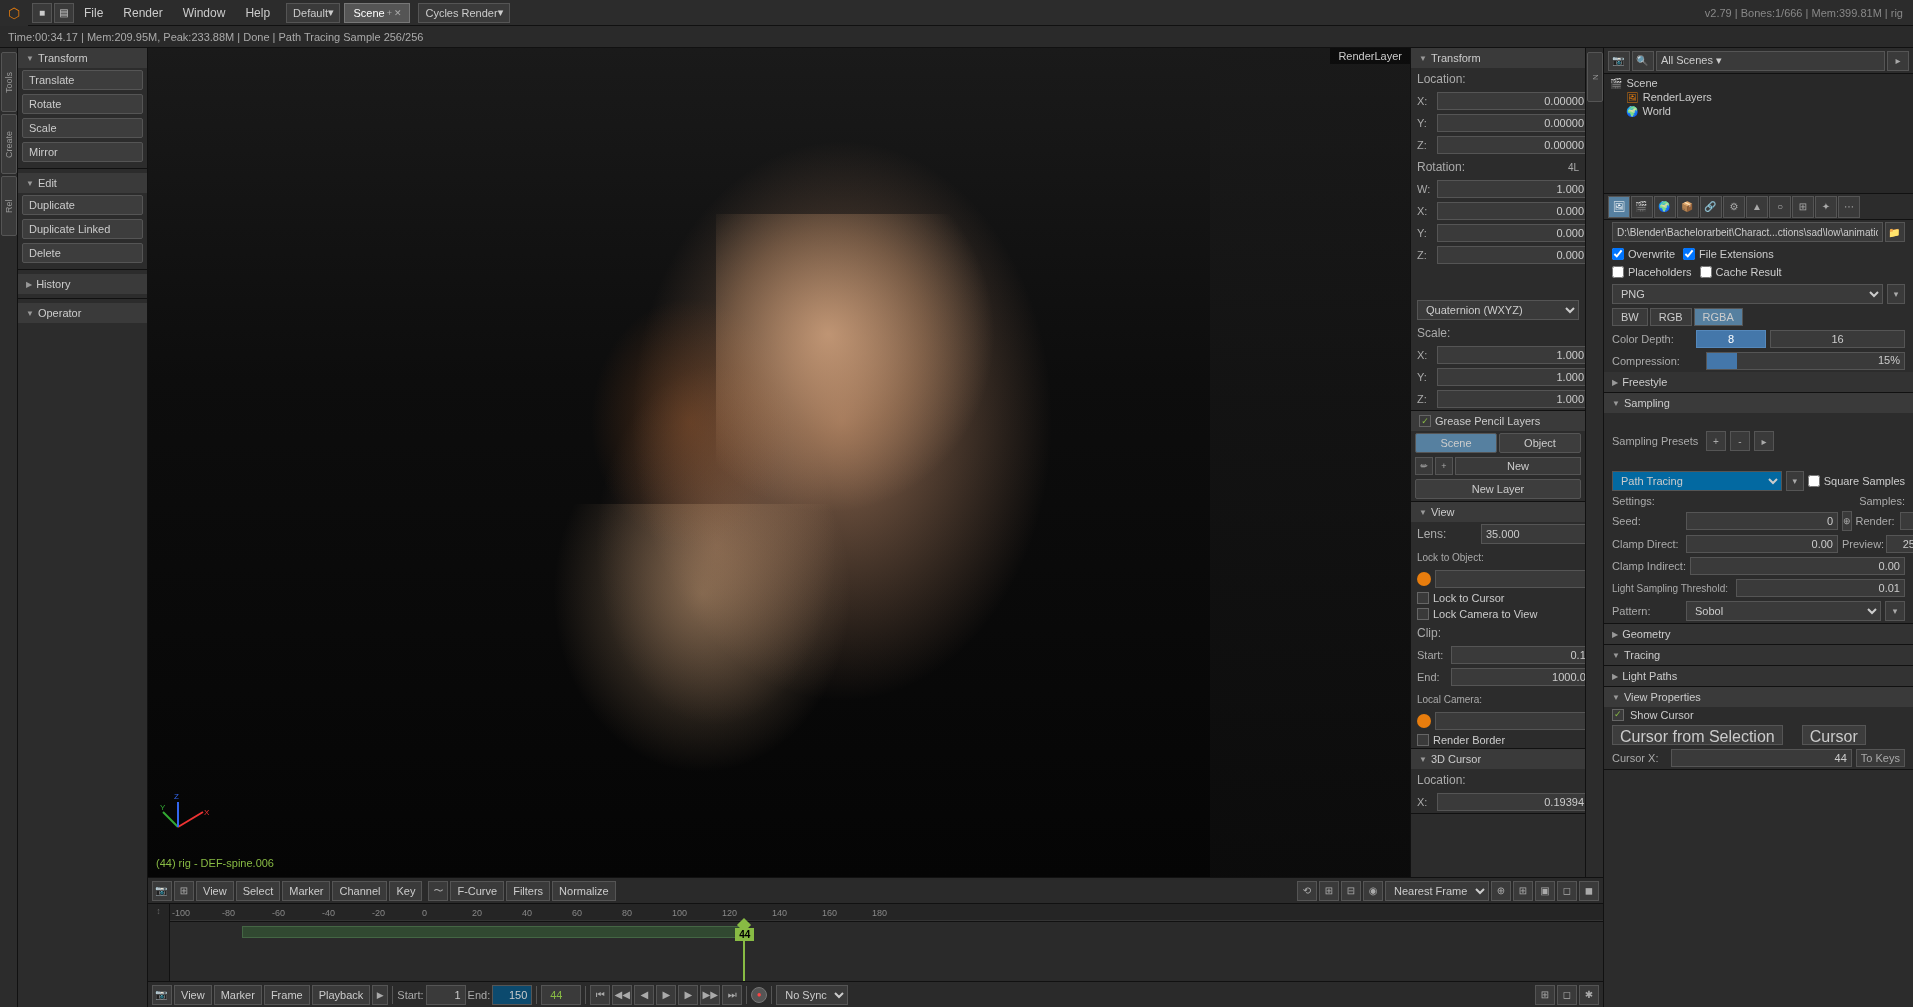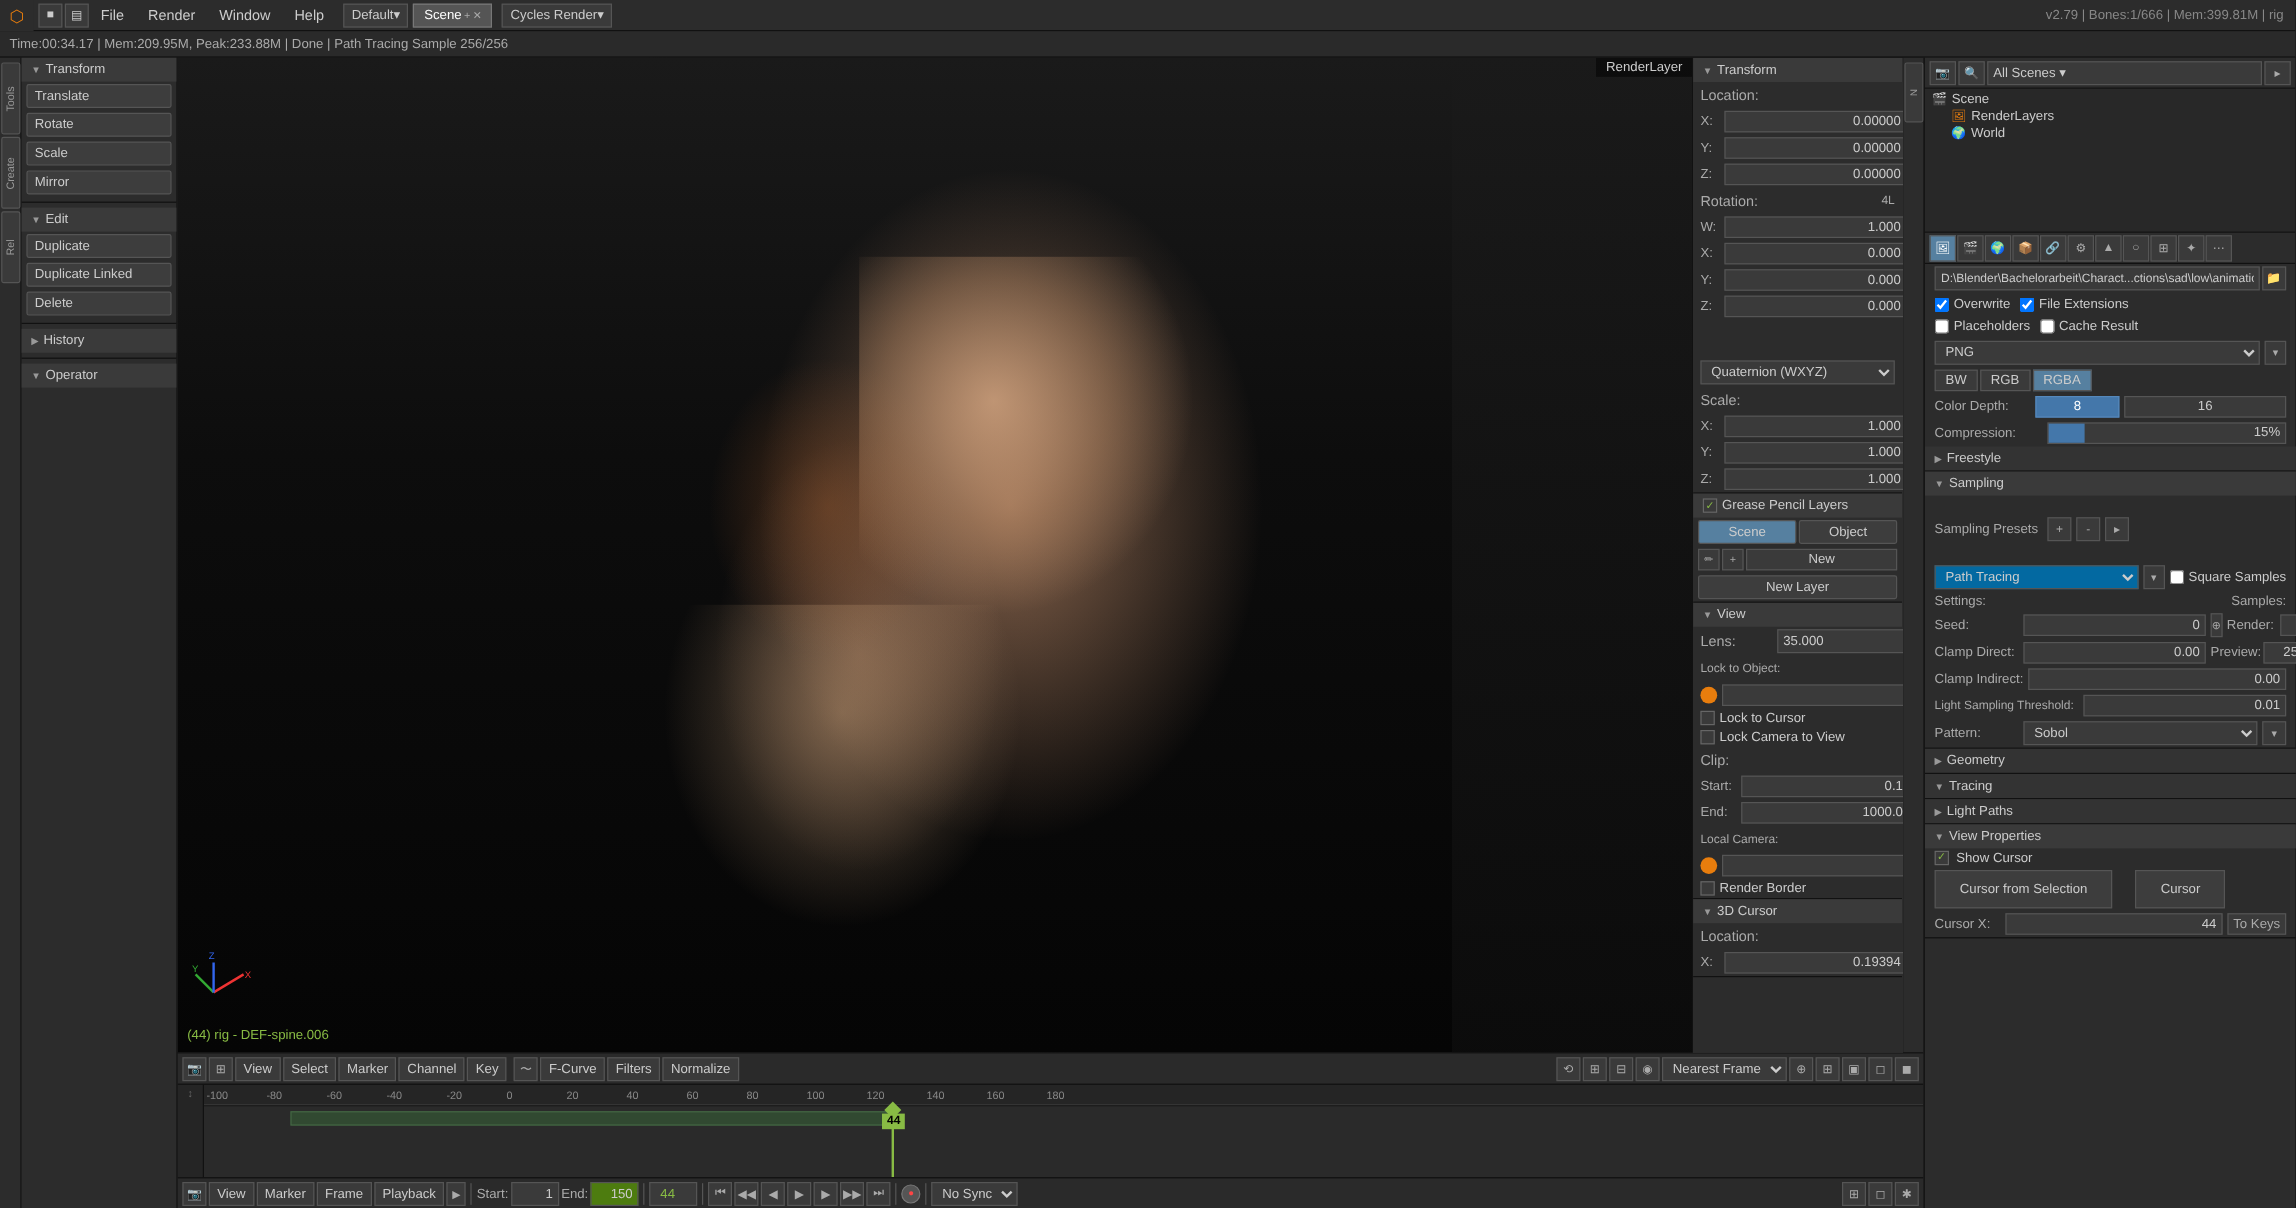--- a/index.html
+++ b/index.html
@@ -423,24 +423,24 @@
     }
     .props-label {
       color: #aaa;
       font-size: 11px;
       min-width: 90px;
     }
     .props-btn {
       background: #3d3d3d;
       border: 1px solid #555;
       color: #ccc;
-      padding: 2px 20px;
-      font-size: 11px;
-      cursor: pointer;
-      height: 32px;
+      padding: 2px 7px;
+      font-size: 16px;
+      cursor: pointer;
+      height: 20px;
     }
 
     .props-cb-row {
       display: flex;
       align-items: center;
       padding: 2px 8px;
       gap: 6px;
       font-size: 11px;
       color: #ccc;
     }
@@ -1114,21 +1114,21 @@
         <div class="tl-icon">📷</div>
         <div class="tl-btn">View</div>
         <div class="tl-btn">Marker</div>
         <div class="tl-btn">Frame</div>
         <div class="tl-btn">Playback</div>
         <div style="background:#3a3a3a;border:1px solid #555;color:#aaa;height:20px;width:16px;display:flex;align-items:center;justify-content:center;font-size:9px;cursor:pointer;">▶</div>
         <div class="separator" style="width:1px;height:18px;background:#555;margin:0 2px;"></div>
         <span style="color:#aaa;font-size:11px;">Start:</span>
         <input style="background: rgb(58, 58, 58); border: 1px solid rgb(85, 85, 85); color: rgb(204, 204, 204); height: 20px; width: 40px; font-size: 11px; padding: 0px 4px; text-align: right;" value="1">
         <span style="color:#aaa;font-size:11px;">End:</span>
-        <input style="background: #4d7c0f; border: 1px solid rgb(85, 85, 85); color: rgb(204, 204, 204); height: 20px; width: 40px; font-size: 11px; padding: 0px 4px; text-align: right;" value="150">
+        <input style="background: #0c4a6e; border: 1px solid rgb(85, 85, 85); color: rgb(204, 204, 204); height: 20px; width: 40px; font-size: 11px; padding: 0px 4px; text-align: right;" value="150">
         <div class="separator" style="width:1px;height:18px;background:#555;margin:0 2px;"></div>
         <div class="frame-display">44</div>
         <div class="separator" style="width:1px;height:18px;background:#555;margin:0 2px;"></div>
 
         <div class="tl-icon">⏮</div>
         <div class="tl-icon">◀◀</div>
         <div class="tl-icon">◀</div>
         <div class="tl-icon">▶</div>
         <div class="tl-icon">▶</div>
         <div class="tl-icon">▶▶</div>

